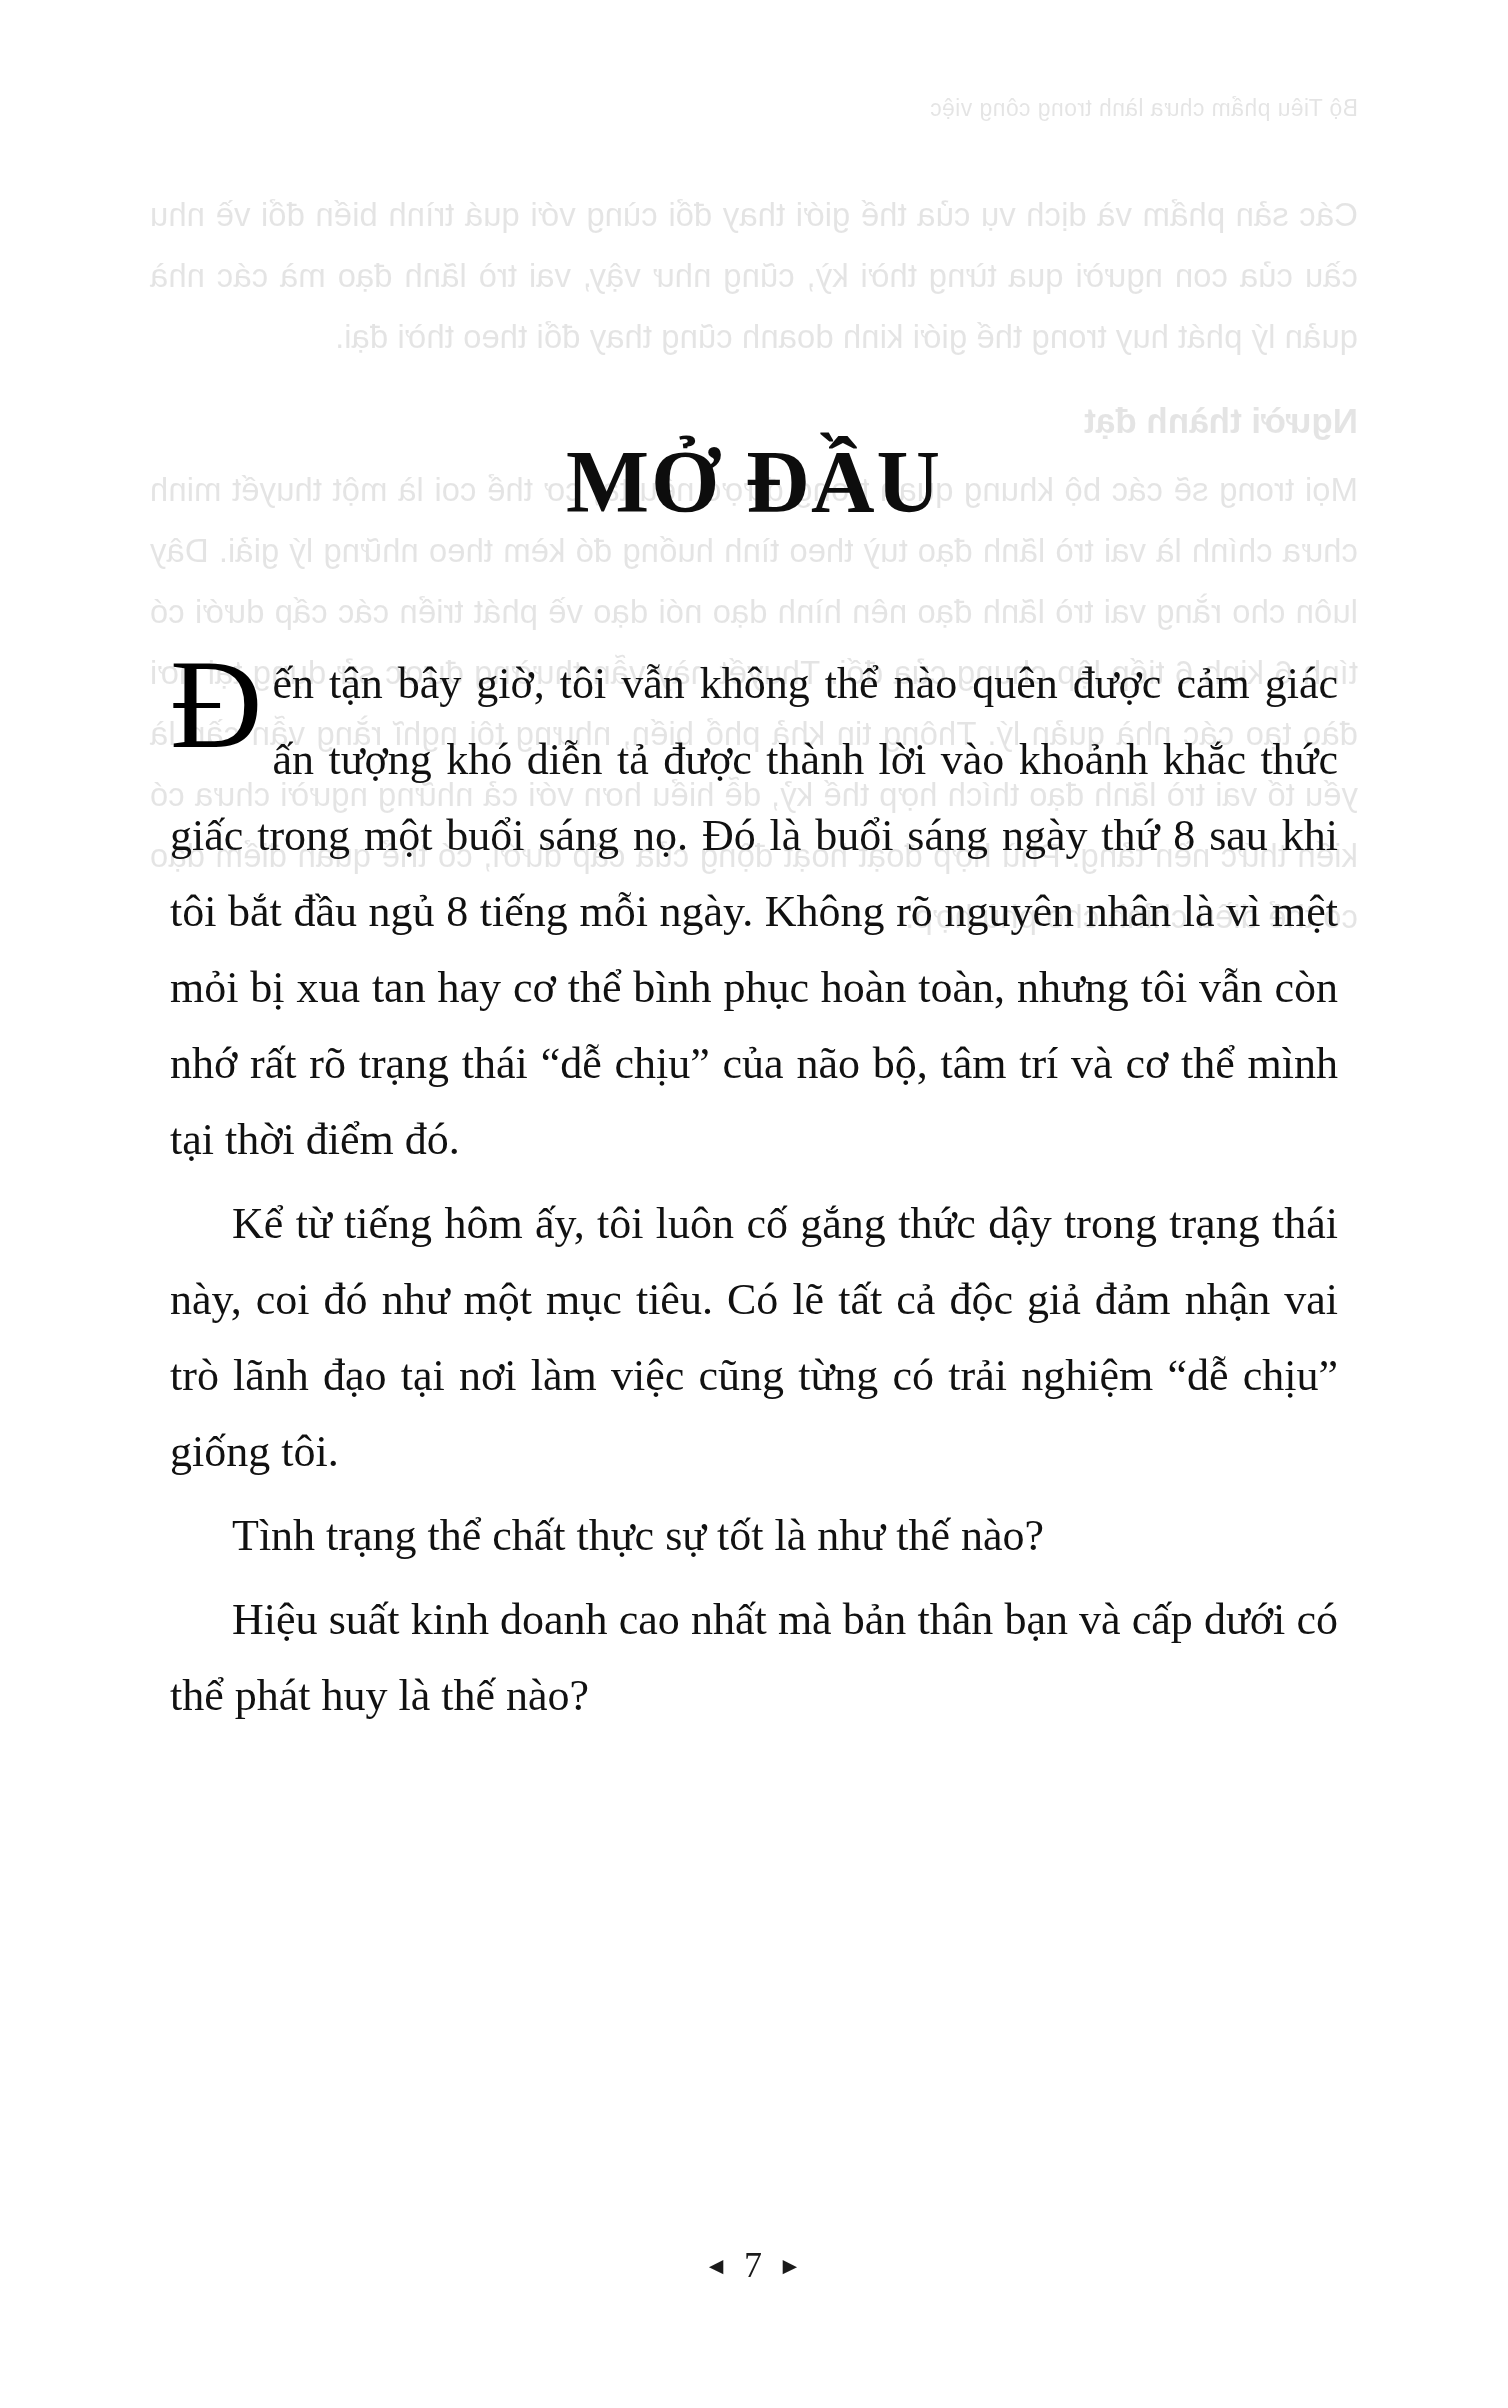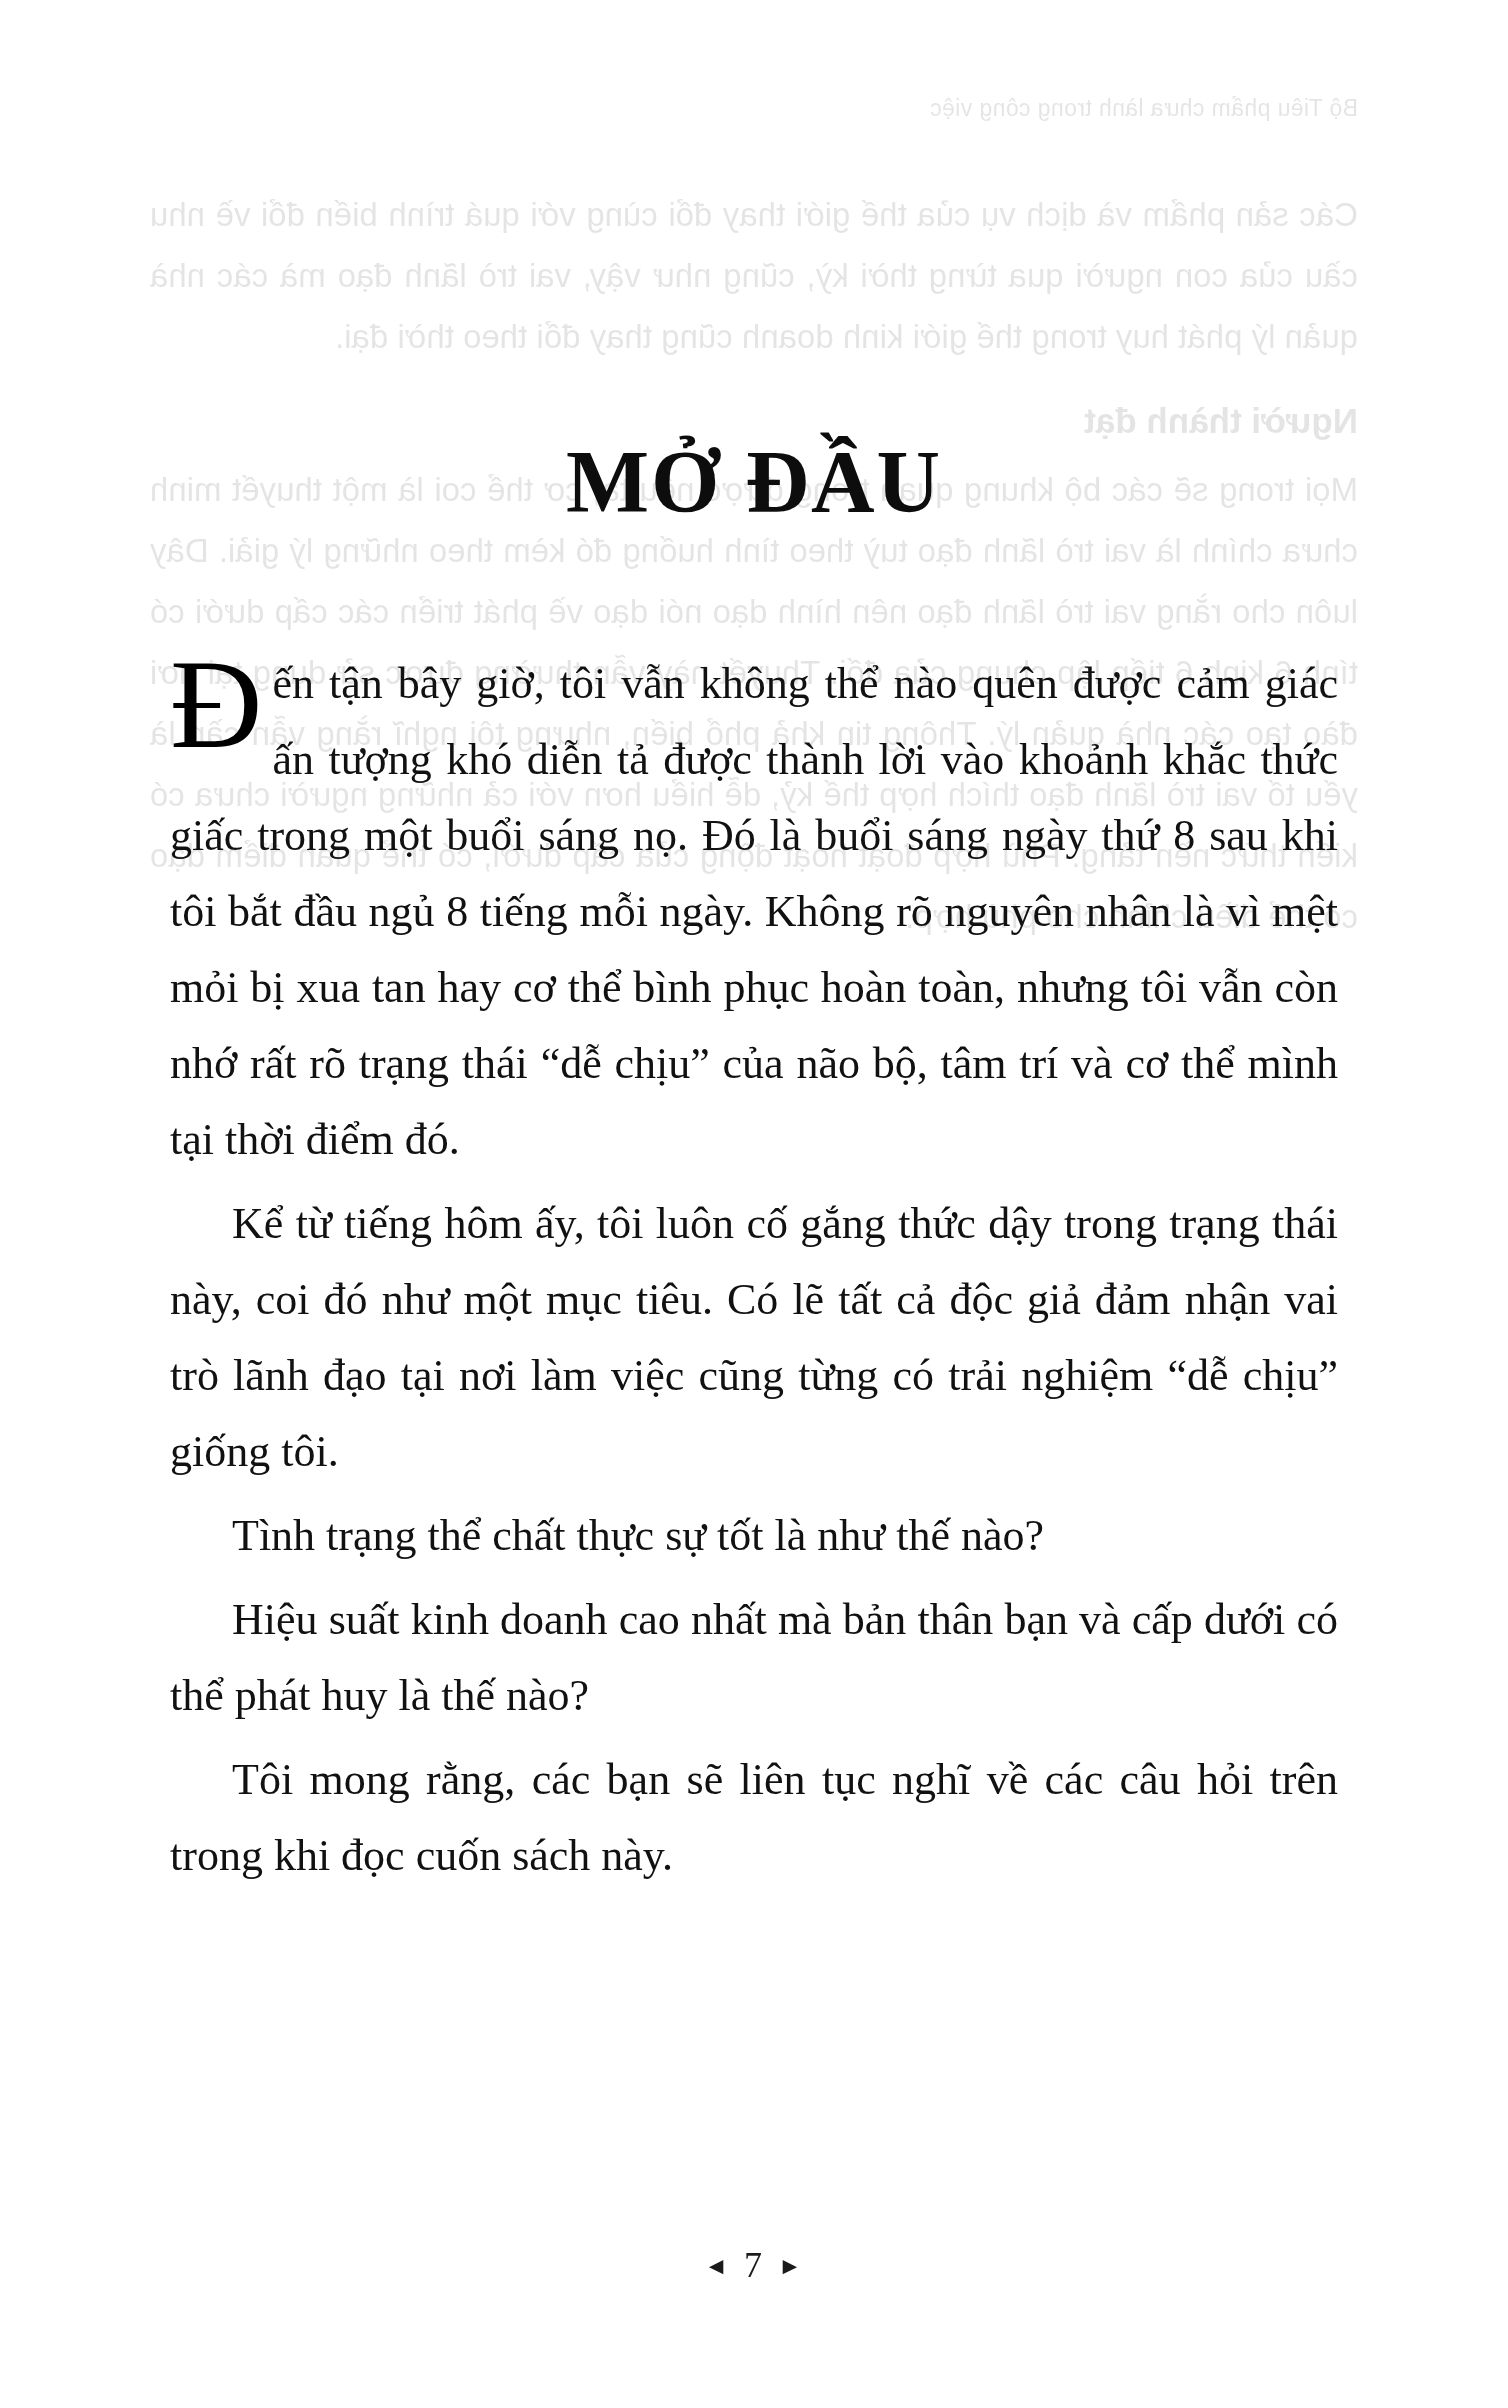--- a/index.html
+++ b/index.html
@@ -139,21 +139,20 @@
   <div class="body-copy">
 
     <p class="para first"><span class="dropcap">Đ</span><span>ến tận bây giờ, tôi vẫn không thể nào quên được cảm giác ấn tượng khó diễn tả được thành lời vào khoảnh khắc thức giấc trong một buổi sáng nọ. Đó là buổi sáng ngày thứ 8 sau khi tôi bắt đầu ngủ 8 tiếng mỗi ngày. Không rõ nguyên nhân là vì mệt mỏi bị xua tan hay cơ thể bình phục hoàn toàn, nhưng tôi vẫn còn nhớ rất rõ trạng thái “dễ chịu” của não bộ, tâm trí và cơ thể mình tại thời điểm đó.</span></p>
 
     <p class="para"><span>Kể từ tiếng hôm ấy, tôi luôn cố gắng thức dậy trong trạng thái này, coi đó như một mục tiêu. Có lẽ tất cả độc giả đảm nhận vai trò lãnh đạo tại nơi làm việc cũng từng có trải nghiệm “dễ chịu” giống tôi.</span></p>
 
     <p class="para"><span>Tình trạng thể chất thực sự tốt là như thế nào?</span></p>
 
     <p class="para"><span>Hiệu suất kinh doanh cao nhất mà bản thân bạn và cấp dưới có thể phát huy là thế nào?</span></p>
 
-    <p class="para"><span>Tôi mong rằng, các bạn sẽ liên tục nghĩ về các câu hỏi trên trong khi đọc cuốn sách này.</span></p>
 
   </div>
 
   <div class="folio">
     <span class="mark">◄</span><span>7</span><span class="mark">►</span>
   </div>
 
 </div>
 
 </body></html>

